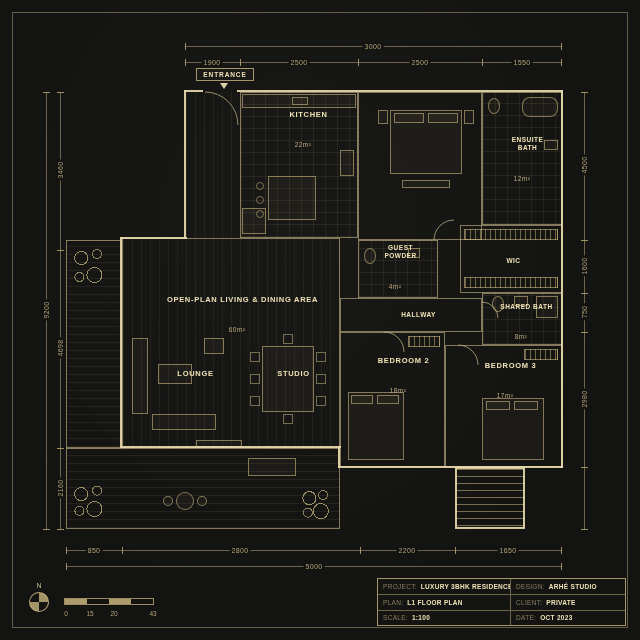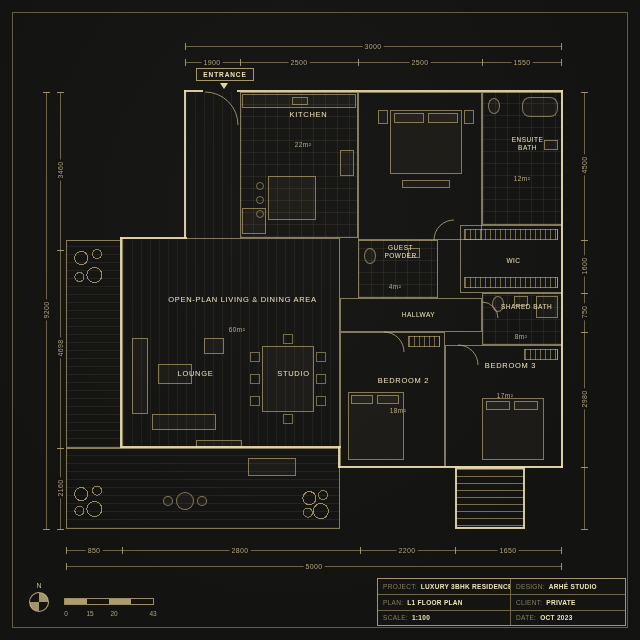--- a/index.html
+++ b/index.html
@@ -15,21 +15,21 @@
   .room{position:absolute;border:1px solid rgba(205,188,138,.6);box-sizing:border-box;}
   .noborder{border:none;}
   .f-plank-v{background:repeating-linear-gradient(90deg, rgba(201,182,127,.07) 0 1px, transparent 1px 9px);}
   .f-plank-h{background:repeating-linear-gradient(0deg, rgba(201,182,127,.09) 0 1px, transparent 1px 8px);}
   .f-tile{background:
     repeating-linear-gradient(90deg, rgba(201,182,127,.09) 0 1px, transparent 1px 12px),
     repeating-linear-gradient(0deg, rgba(201,182,127,.09) 0 1px, transparent 1px 12px);}
   .wall{position:absolute;background:rgba(232,218,173,.92);}
   
   .room-label{position:absolute;transform:translate(-50%,-50%);text-align:center;white-space:pre-line;line-height:1.35;z-index:6;}
-  .rname{display:block;font-size:7.5px;font-weight:normal;letter-spacing:.7px;color:#eee1b5;padding-left:11px;}
+  .rname{display:block;font-size:7.5px;font-weight:bold;letter-spacing:.7px;color:#eee1b5;padding-left:11px;}
   .rarea{display:block;font-size:6.5px;letter-spacing:.4px;color:#bdac80;}
   .sm .rname{font-size:6.5px;letter-spacing:.5px;}
   
   .furn{position:absolute;border:1px solid rgba(201,182,127,.6);background:rgba(201,182,127,.05);box-sizing:border-box;}
   .round{border-radius:50%;}
   .chair{position:absolute;width:10px;height:10px;border:1px solid rgba(201,182,127,.55);box-sizing:border-box;}
   .stool{position:absolute;width:8px;height:8px;border:1px solid rgba(201,182,127,.55);border-radius:50%;box-sizing:border-box;}
   .rail{background:repeating-linear-gradient(90deg, rgba(201,182,127,.5) 0 1px, transparent 1px 5px);}
   .stairs{position:absolute;border:2px solid rgba(232,218,173,.9);box-sizing:border-box;
     background:repeating-linear-gradient(180deg, rgba(201,182,127,.55) 0 1px, transparent 1px 7px);}
@@ -208,21 +208,21 @@
   <div class="room-label" style="left:237px;top:315px;">
     <span class="rname">OPEN-PLAN LIVING &amp; DINING AREA</span>
     <span class="rarea">60m²</span>
   </div>
   <div class="room-label" style="left:190px;top:374px;">
     <span class="rname">LOUNGE</span>
   </div>
   <div class="room-label" style="left:288px;top:374px;">
     <span class="rname">STUDIO</span>
   </div>
-  <div class="room-label" style="left:398px;top:396px;">
+  <div class="room-label" style="left:398px;top:376px;">
     <span class="rname">BEDROOM 2</span>
     <span class="rarea">18m²</span>
   </div>
   <div class="room-label" style="left:505px;top:381px;">
     <span class="rname">BEDROOM 3</span>
     <span class="rarea">17m²</span>
   </div>
 
   <div class="entrance-tag">ENTRANCE</div>
   <div class="entrance-arrow"></div>

